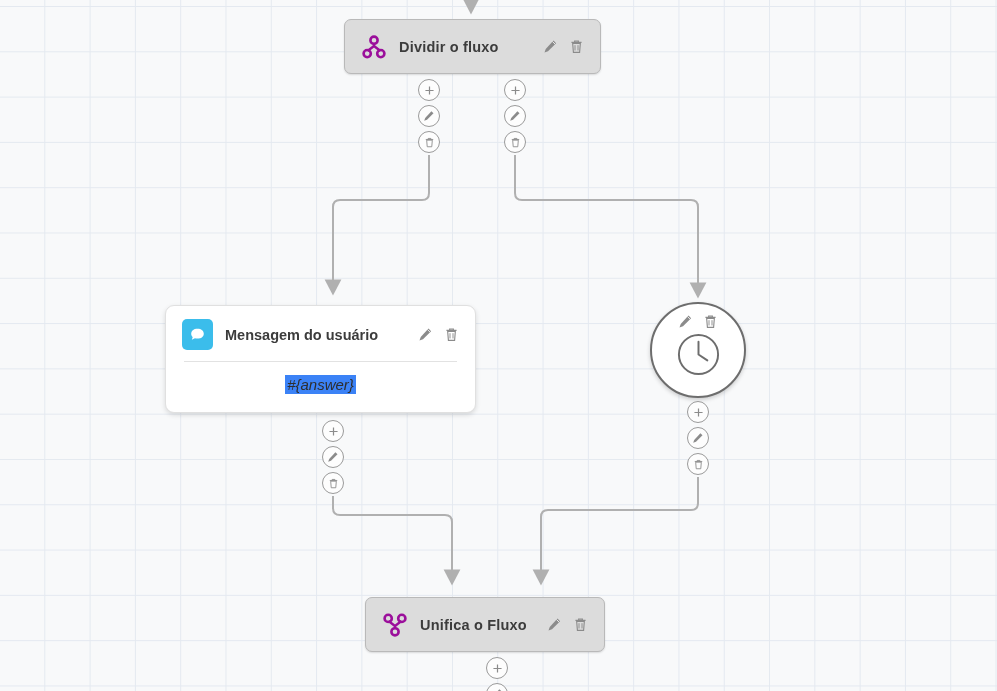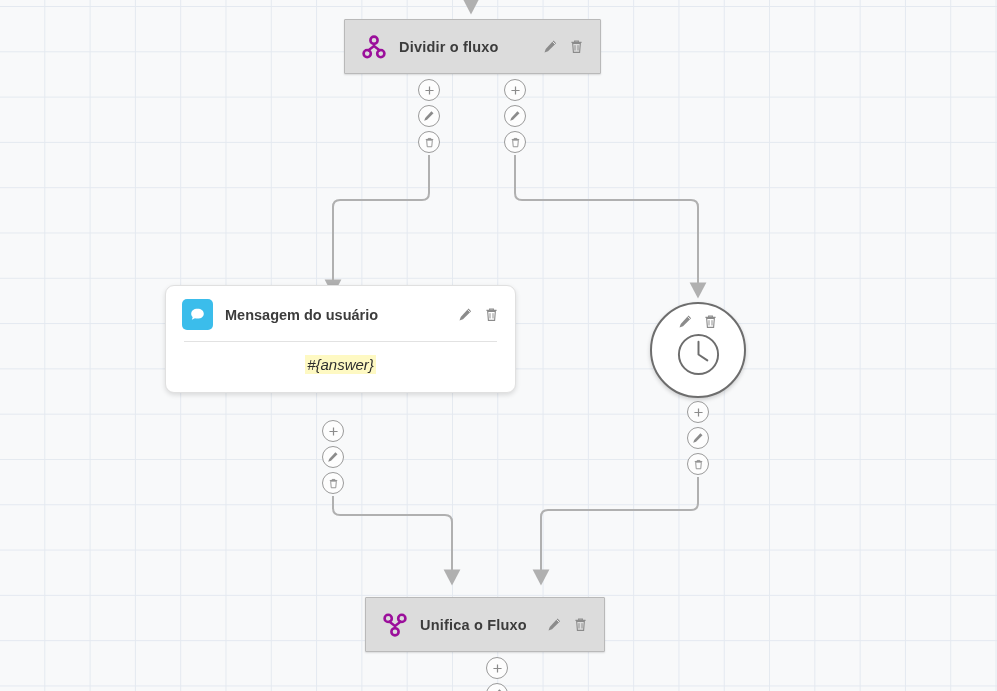--- a/index.html
+++ b/index.html
@@ -40,21 +40,21 @@
   
   .node {
     position: absolute;
     box-sizing: border-box;
   }
 
   
   .gateway {
     background: #dcdcdc;
     border: 1px solid #b9b9b9;
-    border-radius: 1px;
+    border-radius: 7px;
     display: flex;
     align-items: center;
     padding: 0 16px;
     box-shadow: 0 1px 2px rgba(0,0,0,0.13);
   }
   .gateway .node-title {
     font-size: 14.5px;
     font-weight: bold;
     color: #3c3c3c;
     letter-spacing: .2px;
@@ -94,21 +94,21 @@
   }
   .card-body {
     padding: 14px 16px 18px 16px;
     text-align: center;
   }
   .var-token {
     font-family: "Liberation Sans", sans-serif;
     font-style: italic;
     font-size: 15px;
     color: #2e2e2e;
-    background: #fef9c3;
+    background: #3b82f6;
     padding: 1px 2px;
     white-space: nowrap;
   }
 
   
   .circle-node {
     width: 96px; height: 96px;
     border-radius: 50%;
     background: #ffffff;
     border: 2px solid #6d6d6d;
@@ -247,21 +247,21 @@
       </svg>
     </span>
     <span class="handle">
       <svg viewBox="0 0 16 16" width="11" height="11">
         <path d="M2.6,3.6 L13.4,3.6 M6,3.6 L6,2.1 L10,2.1 L10,3.6" stroke="#8b8b8b" stroke-width="1.3" fill="none"></path>
         <path d="M3.9,4.6 L12.1,4.6 L11.3,14.2 L4.7,14.2 Z" stroke="#8b8b8b" stroke-width="1.3" fill="none"></path>
       </svg>
     </span>
   </div>
 
-  <div class="node card" id="node-user-message" style="left:165px; top:285px; width:351px;">
+  <div class="node card" id="node-user-message" style="left:165px; top:305px; width:311px;">
     <div class="card-header">
       <span class="chat-icon">
         <svg viewBox="0 0 20 20" width="17" height="17">
           <path d="M10,3.2 C14.4,3.2 17.4,5.6 17.4,9 C17.4,12.4 14.4,14.8 10,14.8
                    C8.9,14.8 7.9,14.66 7,14.4 L3.3,16.2 L4.4,13 C3.1,11.9 2.6,10.5
                    2.6,9 C2.6,5.6 5.6,3.2 10,3.2 Z" fill="#ffffff"></path>
         </svg>
       </span>
       <span class="node-title">Mensagem do usuário</span>
       <span class="tools">

